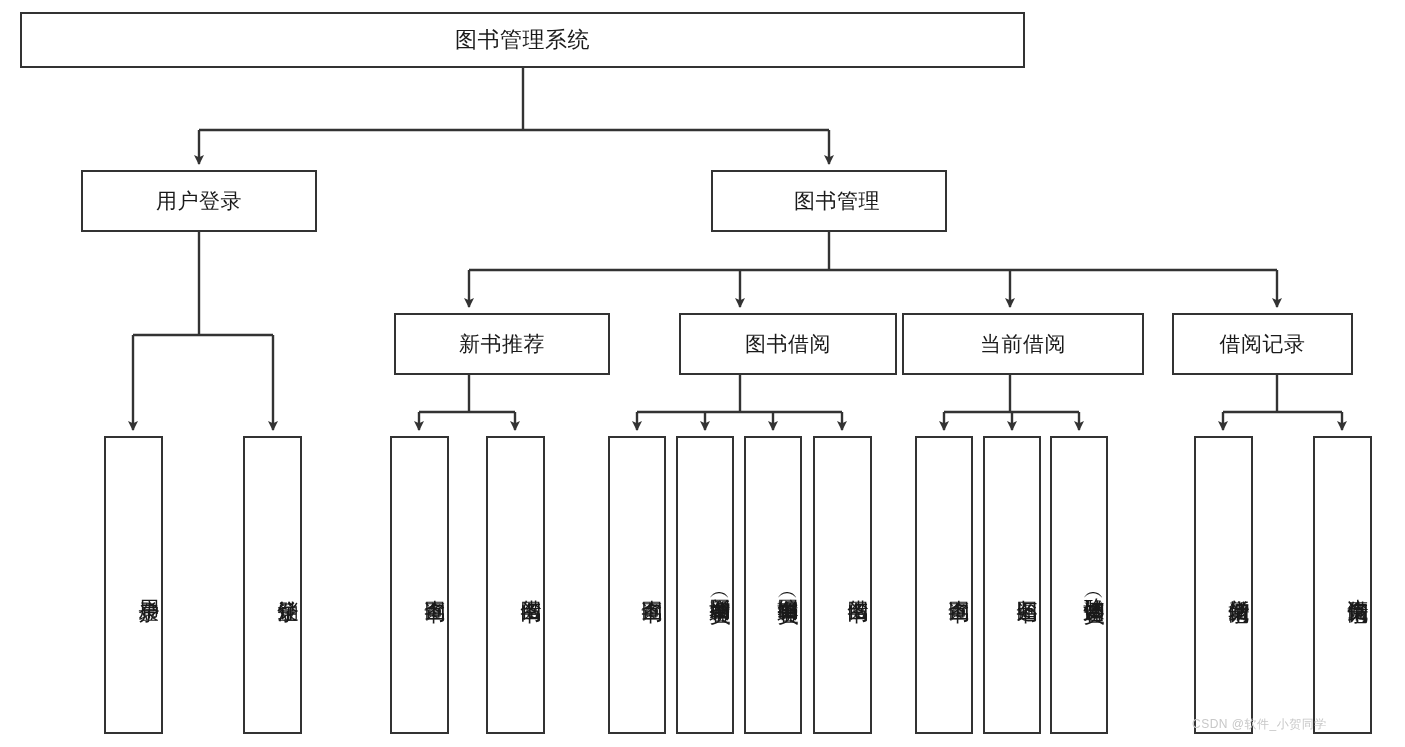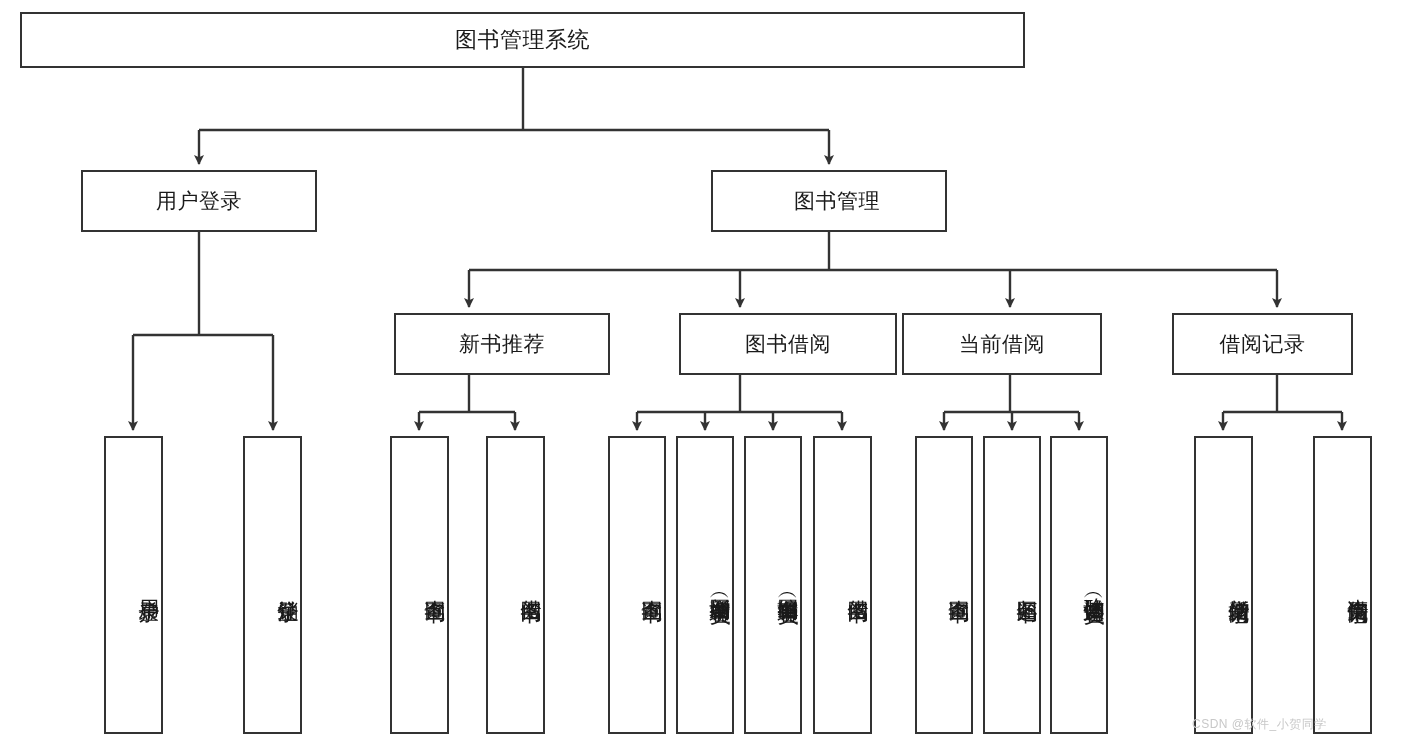--- a/index.html
+++ b/index.html
@@ -139,21 +139,21 @@
   <div class="node" style="left:711px; top:170px; width:236px; height:62px;padding-left:16px;">
     <span>图书管理</span>
   </div>
 
   <div class="node" style="left:362px; top:313px; width:216px; height:62px;margin-left:32px;">
     <span>新书推荐</span>
   </div>
   <div class="node" style="left:631px; top:313px; width:218px; height:62px;margin-left:48px;">
     <span>图书借阅</span>
   </div>
-  <div class="node" style="left:902px; top:313px; width:200px; height:62px;">
+  <div class="node" style="left:902px; top:313px; width:242px; height:62px;">
     <span>当前借阅</span>
   </div>
   <div class="node" style="left:1172px; top:313px; width:181px; height:62px;">
     <span>借阅记录</span>
   </div>
 
   <div class="node vertical" style="left:104px; top:436px; width:59px; height:298px;">
     <span>用户登录</span>
   </div>
   <div class="node vertical" style="left:243px; top:436px; width:59px; height:298px;">

